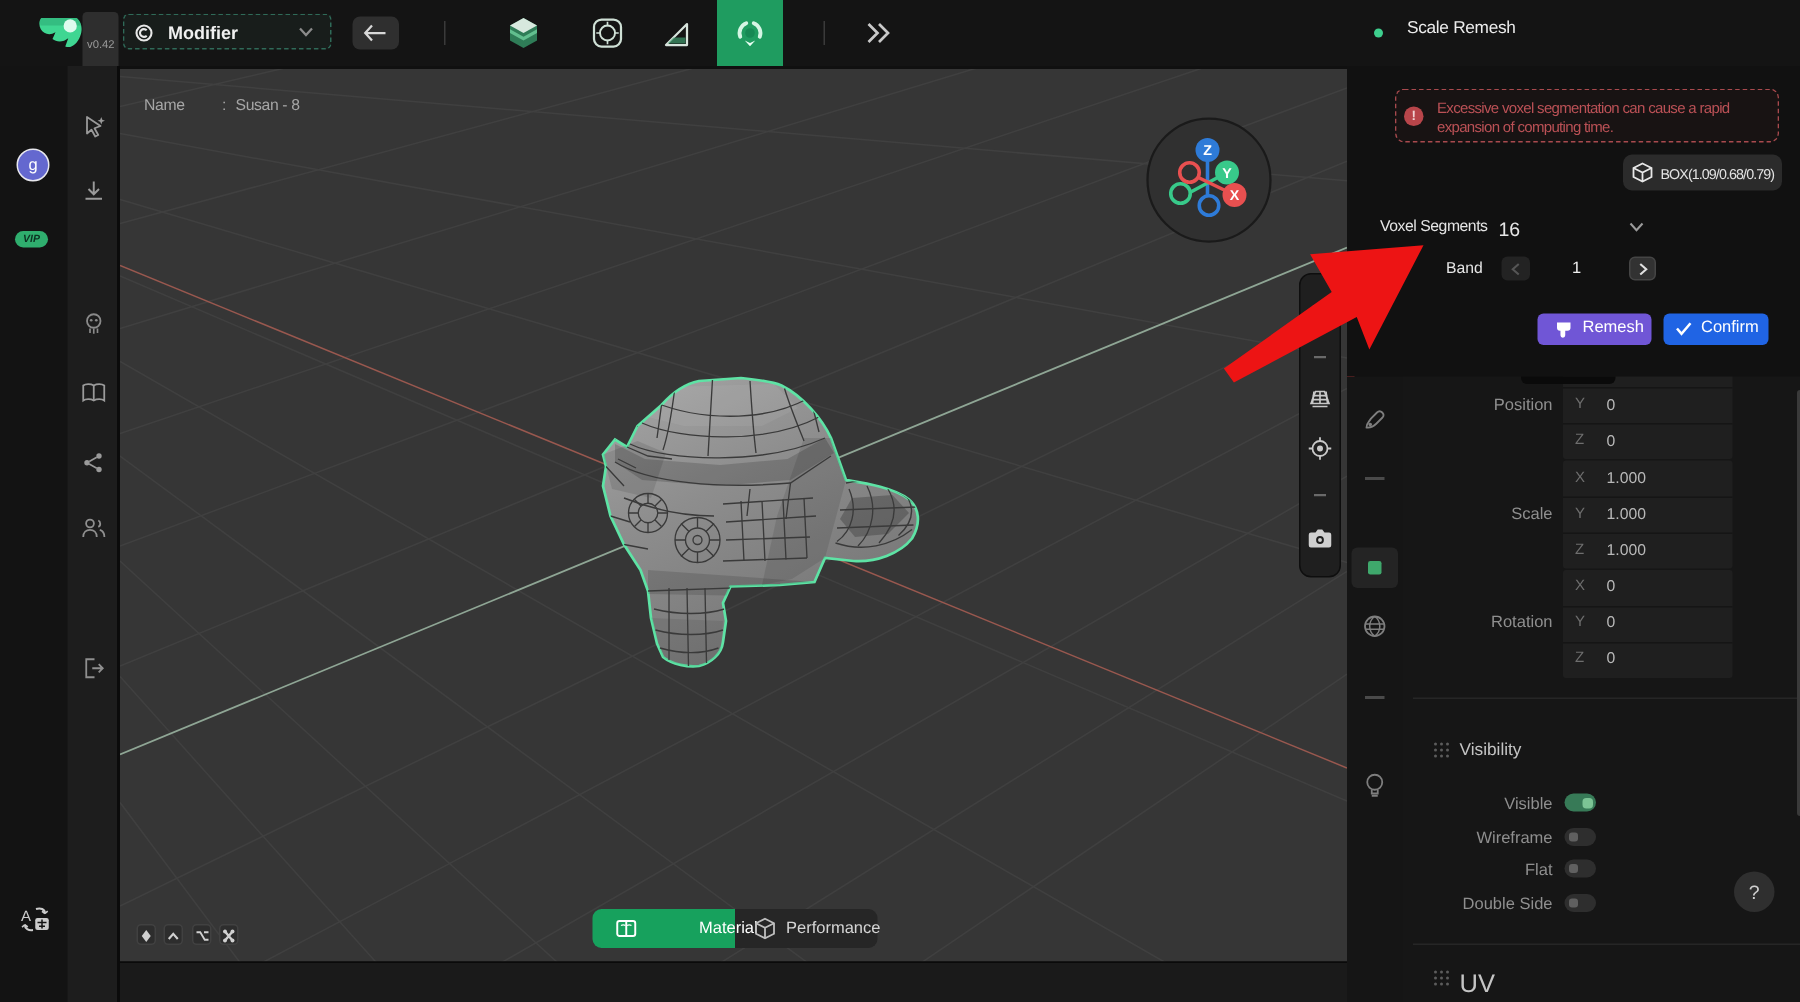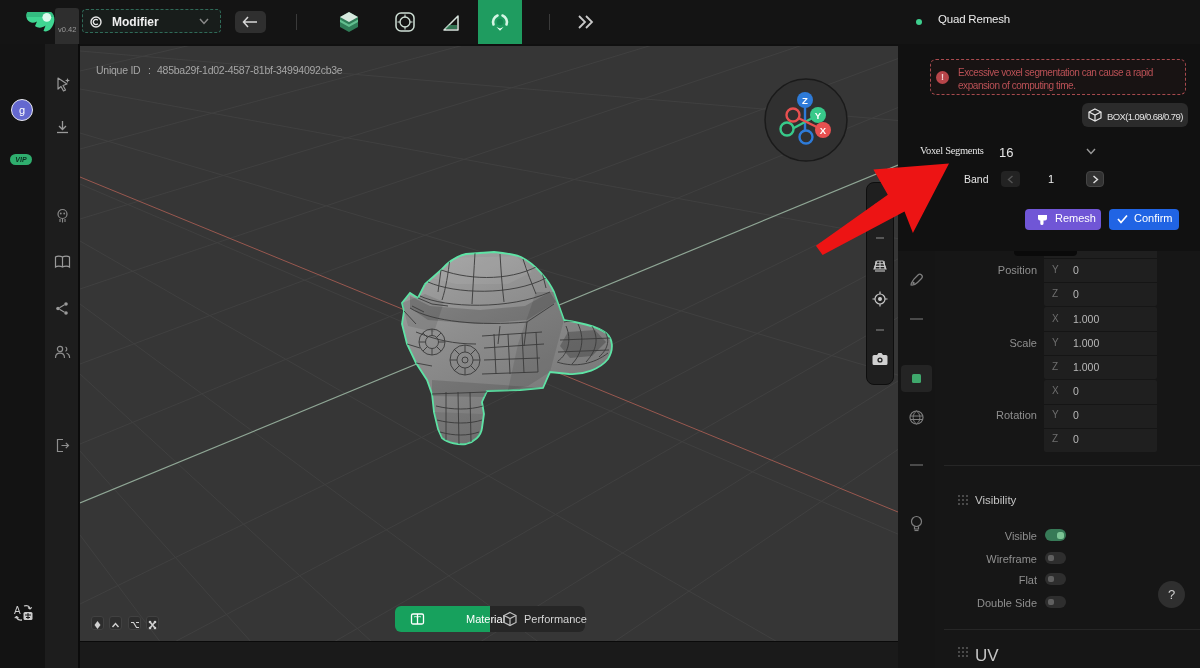--- a/index.html
+++ b/index.html
@@ -7,21 +7,21 @@
     font-family:"Liberation Sans", sans-serif; }
   .abs { position:absolute; }
   #stage { position:relative; width:1200px; height:668px; }
 
   
   #topbar { left:0; top:0; width:1200px; height:44px; background:#141414; }
   #col1 { left:0; top:44px; width:45px; height:624px; background:#131313; }
   #col2 { left:45px; top:44px; width:35px; height:624px; background:#1d1d1d; border-right:2px solid #0b0b0b; }
   #viewport { left:80px; top:44px; width:818px; height:597px; background:#363636; overflow:hidden; }
   #bottomstrip { left:80px; top:641px; width:818px; height:27px; background:#1a1a1a; border-top:1px solid #0a0a0a; }
-  #rightpanel { left:898px; top:44px; width:302px; height:624px; background:#161616; border-left:7px solid #ef4444; }
+  #rightpanel { left:898px; top:44px; width:302px; height:624px; background:#161616; border-left:5px solid #ef4444; }
   #iconstrip { left:898px; top:251px; width:37px; height:417px; background:#151515; }
   #remesh { left:898px; top:44px; width:302px; height:207px; background:#111111; }
 
   .sep { width:1px; height:16px; background:#3a3a3a; position:absolute; top:14px; }
   .keybtn { position:absolute; width:13px; height:14px; top:572px; background:#2d2d2d;
     border:1px solid #414141; border-radius:3px; }
 
   .lbl { position:absolute; color:#8f8f8f; font-size:11px; white-space:nowrap; }
   .val { position:absolute; color:#b8b8b8; font-size:10.5px; white-space:nowrap; }
 
@@ -127,21 +127,21 @@
           <path d="M512 282 C519 294 517 306 506 318"></path>
           <path d="M524 286 C530 295 529 304 519 313"></path>
           <path d="M480 296 L531 294 M478 308 L529 306"></path>
 
           <path d="M338 254 L352 260 L368 262 M330 249 L336 243 L345 240 M332 262 L344 268"></path>
         </g>
       </g>
     </svg>
 
     <div class="abs" style="left:16px;top:18px;color:#a6a6a6;font-size:10.5px;letter-spacing:-0.25px;line-height:16.8px;">
-      <div><span style="display:inline-block;width:52px;">Unique ID</span><span style="display:inline-block;width:8px;">:</span><span style="padding-left:1px;">485ba29f-1d02-4587-81bf-34994092cb3e</span></div>
+      <div><span style="display:inline-block;width:52px;">Name</span><span style="display:inline-block;width:8px;">:</span><span style="padding-left:1px;">Susan - 8</span></div>
     </div>
 
     <svg class="abs" style="left:684px;top:34px" width="84" height="84" viewBox="0 0 84 84">
       <circle cx="42" cy="42" r="41" fill="#303030" stroke="#1a1a1a" stroke-width="1.5"></circle>
       <line x1="41" y1="23" x2="41" y2="59" stroke="#2e7bd8" stroke-width="2.4"></line>
       <line x1="54" y1="37" x2="28" y2="51" stroke="#38c98a" stroke-width="2.4"></line>
       <line x1="59" y1="52" x2="28" y2="37" stroke="#e85050" stroke-width="2.4"></line>
       <circle cx="42" cy="59" r="6.5" fill="#303030" stroke="#2e7bd8" stroke-width="2.4"></circle>
       <circle cx="23" cy="51" r="6.5" fill="#303030" stroke="#38c98a" stroke-width="2.4"></circle>
       <circle cx="29" cy="37" r="6.5" fill="#303030" stroke="#e85050" stroke-width="2.4"></circle>
@@ -313,21 +313,21 @@
     <div class="abs" style="left:38px;top:27px;width:13px;height:13px;border-radius:50%;background:#b8454a;color:#f0d2d3;font-size:9px;font-weight:bold;text-align:center;line-height:13px;">!</div>
     <div class="abs" style="left:60px;top:23px;width:226px;color:#bb5156;font-size:10px;line-height:12.5px;letter-spacing:-0.45px;">Excessive voxel segmentation can cause a rapid expansion of computing time.</div>
 
     <div class="abs" style="left:184px;top:59px;width:106px;height:24px;background:#2b2b2b;border-radius:6px;"></div>
     <svg class="abs" style="left:190px;top:64px" width="14" height="14" viewBox="0 0 14 14">
       <path d="M7 1 L13 4 L13 10 L7 13 L1 10 L1 4 Z" fill="none" stroke="#e8e8e8" stroke-width="1.2"></path>
       <path d="M1 4 L7 7 L13 4 M7 7 L7 13" fill="none" stroke="#e8e8e8" stroke-width="1.2"></path>
     </svg>
     <div class="abs" style="left:209px;top:67px;color:#e2e2e2;font-size:9.5px;letter-spacing:-0.6px;">BOX(1.09/0.68/0.79)</div>
 
-    <div class="abs" style="left:22px;top:101px;color:#e5e5e5;font-size:10.5px;letter-spacing:-0.3px;font-family:Liberation Serif, serif;">Voxel Segments</div>
+    <div class="abs" style="left:22px;top:101px;color:#e5e5e5;font-size:10.5px;letter-spacing:-0.3px;">Voxel Segments</div>
     <div class="abs" style="left:101px;top:101px;color:#e5e5e5;font-size:13px;">16</div>
     <svg class="abs" style="left:188px;top:104px" width="10" height="7" viewBox="0 0 10 7">
         <path d="M1 1 L5 5.4 L9 1" fill="none" stroke="#9a9a9a" stroke-width="1.4"></path>
       </svg>
 
     <div class="abs" style="left:66px;top:129px;color:#e5e5e5;font-size:10.5px;">Band</div>
     <div class="abs" style="left:103px;top:127px;width:19px;height:16px;background:#232323;border-radius:4px;"></div>
     <svg class="abs" style="left:109px;top:131px" width="7" height="9" viewBox="0 0 7 9">
         <path d="M5.5 1 L1.5 4.5 L5.5 8" fill="none" stroke="#555555" stroke-width="1.4"></path>
       </svg>
@@ -400,21 +400,21 @@
       <circle cx="11" cy="11" r="3.2" fill="#0f7a4a" opacity="0.55"></circle>
       <path d="M7.5 16 L11 19.8 L14.5 16 L11 17.6 Z" fill="#e9fff3"></path>
     </svg>
     <div class="sep" style="left:549px;"></div>
 
     <svg class="abs" style="left:577px;top:14px" width="18" height="16" viewBox="0 0 18 16">
       <path d="M2 2 L8 8 L2 14 M9 2 L15 8 L9 14" fill="none" stroke="#c9c9c9" stroke-width="1.8"></path>
     </svg>
 
     <div class="abs" style="left:916px;top:19px;width:6px;height:6px;border-radius:3px;background:#3ecf8e;"></div>
-    <div class="abs" style="left:938px;top:13px;color:#ececec;font-size:11.5px;letter-spacing:-0.2px;">Quad Remesh</div>
+    <div class="abs" style="left:938px;top:13px;color:#ececec;font-size:11.5px;letter-spacing:-0.2px;">Scale Remesh</div>
   </div>
   <div class="abs" id="col1">
     <div class="abs" style="left:11px;top:55px;width:22px;height:22px;border-radius:50%;background:#6468cf;border:1.5px solid #e8e8ee;color:#fff;font-size:11px;text-align:center;line-height:21px;">g</div>
     <div class="abs" style="left:10px;top:110px;width:22px;height:11px;border-radius:5.5px;background:#2fae6e;color:#0c3323;font-size:7px;font-weight:bold;font-style:italic;text-align:center;line-height:11px;">VIP</div>
     <svg class="abs" style="left:14px;top:560px" width="20" height="18" viewBox="0 0 20 18">
       <text x="0" y="10" font-size="10" fill="#cccccc" font-family="Liberation Sans">A</text>
       <path d="M10 2 C13 1 16 2 16 5" fill="none" stroke="#cccccc" stroke-width="1.3"></path>
       <path d="M16 5 l-2 -1.5 M16 5 l1.8 -1.6" fill="none" stroke="#cccccc" stroke-width="1.1"></path>
       <path d="M8 16 C5 16.5 2.5 15 2.5 12.5" fill="none" stroke="#cccccc" stroke-width="1.3"></path>
       <path d="M2.5 12.5 l2 1.5 M2.5 12.5 l-1.8 1.6" fill="none" stroke="#cccccc" stroke-width="1.1"></path>

